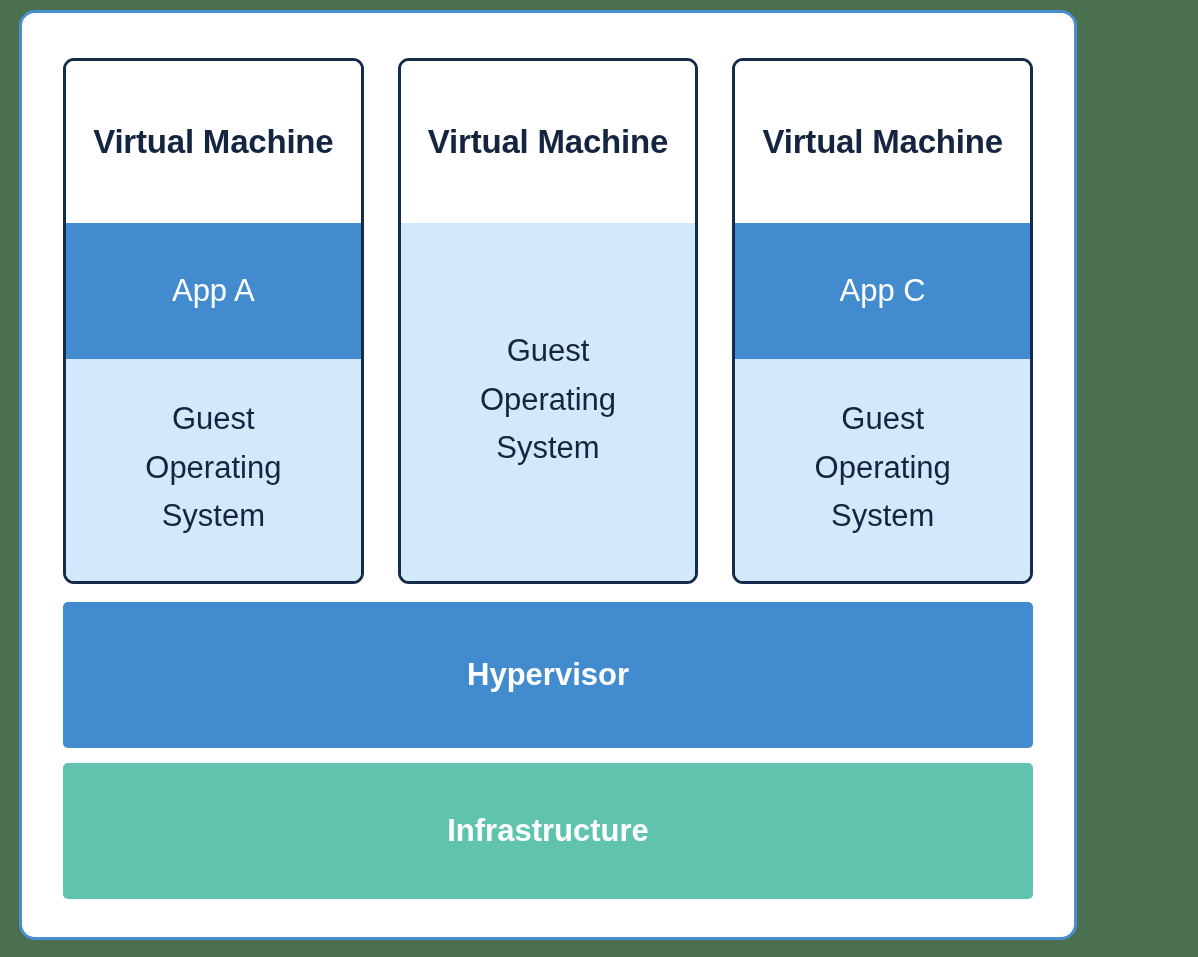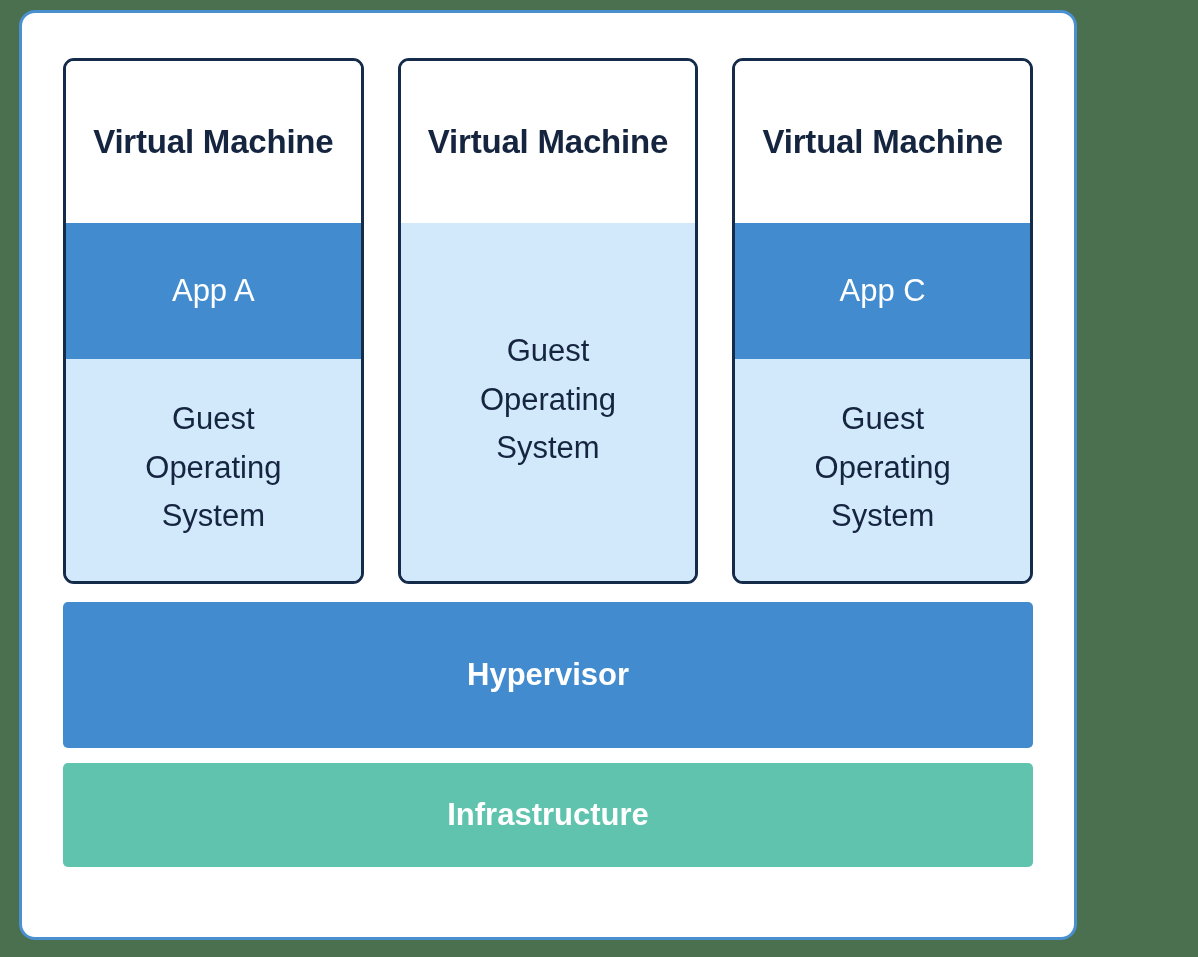--- a/index.html
+++ b/index.html
@@ -121,21 +121,21 @@
   }
 
   #hypervisor-bar {
     top: 589px;              
     height: 146px;
     background: #428bce;
   }
 
   #infrastructure-bar {
     top: 750px;              
-    height: 104px;
+    height: 136px;
     background: #5fc3ad;
   }
 
   .layer-label {
     font-size: 31px;
     color: #ffffff;
     font-weight: 700;
     text-align: center;
   }
 </style>

